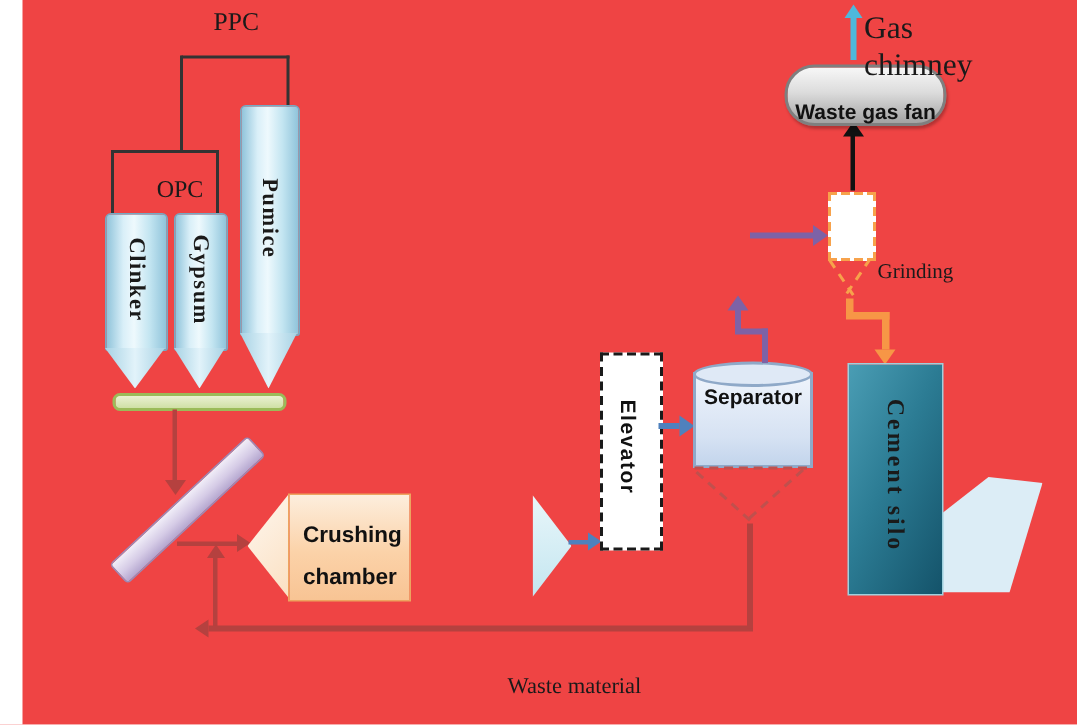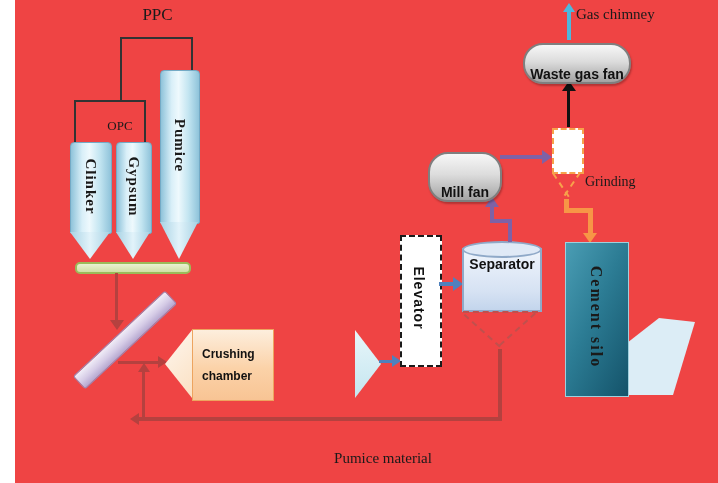--- a/index.html
+++ b/index.html
@@ -42,21 +42,21 @@
 <div class="stage">
 
   <div class="ln" style="left:106px;top:37px;width:72px;height:2px;background:#333;"></div>
   <div class="ln" style="left:105px;top:37px;width:2px;height:64px;background:#333;"></div>
   <div class="ln" style="left:176px;top:37px;width:2px;height:34px;background:#333;"></div>
   <div class="ln" style="left:59px;top:100px;width:72px;height:2px;background:#333;"></div>
   <div class="ln" style="left:59px;top:100px;width:2px;height:42px;background:#333;"></div>
   <div class="ln" style="left:129px;top:100px;width:2px;height:42px;background:#333;"></div>
 
   <div class="abs serif" style="left:120px;top:5px;width:45px;font-size:17px;text-align:center;">PPC</div>
-  <div class="abs serif" style="left:85px;top:118px;width:40px;font-size:13px;text-align:center;">OPC</div>
+  <div class="abs serif" style="left:85px;top:118px;width:40px;font-size:16px;text-align:center;">OPC</div>
 
   <div class="abs silo" style="left:55px;top:142px;width:40px;height:90px;"></div>
   <div class="abs funnel" style="left:55px;top:232px;width:40px;height:27px;"></div>
   <div class="abs vtext serif" style="left:30px;top:178px;width:90px;font-size:15px;font-weight:bold;letter-spacing:1px;">Clinker</div>
 
   <div class="abs silo" style="left:101px;top:142px;width:34px;height:90px;"></div>
   <div class="abs funnel" style="left:101px;top:232px;width:34px;height:27px;"></div>
   <div class="abs vtext serif" style="left:73px;top:178px;width:90px;font-size:15px;font-weight:bold;letter-spacing:1px;">Gypsum</div>
 
   <div class="abs silo" style="left:145px;top:70px;width:38px;height:152px;"></div>
@@ -75,21 +75,21 @@
 
   <div class="arr" style="left:123px;top:363px;border-left:6px solid transparent;border-right:6px solid transparent;border-bottom:9px solid #b5413f;"></div>
   <div class="ln" style="left:127px;top:372px;width:3px;height:47px;background:#b5413f;"></div>
 
   <div class="arr" style="left:115px;top:413px;border-top:6px solid transparent;border-bottom:6px solid transparent;border-right:9px solid #b5413f;"></div>
   <div class="ln" style="left:124px;top:417px;width:363px;height:4px;background:#b5413f;"></div>
   <div class="ln" style="left:483px;top:349px;width:4px;height:70px;background:#b5413f;"></div>
 
   <div class="abs tipL" style="left:150px;top:330px;width:27px;height:68px;"></div>
   <div class="abs crush" style="left:177px;top:329px;width:80px;height:70px;">
-    <div class="sansb" style="padding:13px 4px 0 9px;font-size:12px;line-height:1.85;width:62px;">Crushing chamber</div>
+    <div class="sansb" style="padding:13px 4px 0 9px;font-size:15px;line-height:1.85;width:62px;">Crushing chamber</div>
   </div>
   <div class="abs tipR" style="left:340px;top:330px;width:26px;height:68px;"></div>
 
   <div class="ln" style="left:364px;top:360px;width:13px;height:3px;background:#4f81bd;"></div>
   <div class="arr" style="left:377px;top:355px;border-top:6px solid transparent;border-bottom:6px solid transparent;border-left:9px solid #4f81bd;"></div>
 
   <div class="abs elev" style="left:385px;top:235px;width:38px;height:128px;"></div>
   <div class="abs vtext sansb" style="left:344px;top:290px;width:120px;font-size:14px;letter-spacing:1px;">Elevator</div>
 
   <div class="ln" style="left:424px;top:282px;width:14px;height:4px;background:#4f81bd;"></div>
@@ -101,47 +101,44 @@
 
   <div class="ln" style="left:448px;top:311px;width:75px;height:0;border-top:2px dashed #c0504d;"></div>
   <div class="ln" style="left:450px;top:314px;width:48px;height:0;border-top:2px dashed #c0504d;transform-origin:0 0;transform:rotate(42deg);"></div>
   <div class="ln" style="left:521px;top:314px;width:48px;height:0;border-top:2px dashed #c0504d;transform-origin:0 0;transform:rotate(138deg);"></div>
 
   <div class="ln" style="left:493px;top:219px;width:4px;height:23px;background:#7e62a6;"></div>
   <div class="ln" style="left:475px;top:219px;width:22px;height:4px;background:#7e62a6;"></div>
   <div class="ln" style="left:475px;top:206px;width:4px;height:15px;background:#7e62a6;"></div>
   <div class="arr" style="left:470px;top:197px;border-left:7px solid transparent;border-right:7px solid transparent;border-bottom:10px solid #7e62a6;"></div>
 
-  <div class="abs fan" style="left:413px;top:152px;width:70px;height:46px;">
-    <span class="sansb" style="font-size:14px;">Mill fan</span>
-  </div>
 
   <div class="ln" style="left:485px;top:155px;width:42px;height:4px;background:#7e62a6;"></div>
   <div class="arr" style="left:527px;top:150px;border-top:7px solid transparent;border-bottom:7px solid transparent;border-left:10px solid #7e62a6;"></div>
 
   <div class="abs sep" style="left:537px;top:128px;width:28px;height:42px;"></div>
   <div class="ln" style="left:539px;top:173px;width:28px;height:0;border-top:2px dashed #f7a24b;transform-origin:0 0;transform:rotate(56deg);"></div>
   <div class="ln" style="left:566px;top:173px;width:28px;height:0;border-top:2px dashed #f7a24b;transform-origin:0 0;transform:rotate(124deg);"></div>
   <div class="abs serif" style="left:570px;top:174px;width:60px;font-size:14px;">Grinding</div>
 
   <div class="ln" style="left:552px;top:90px;width:3px;height:37px;background:#111;"></div>
   <div class="arr" style="left:547px;top:81px;border-left:7px solid transparent;border-right:7px solid transparent;border-bottom:10px solid #111;"></div>
 
   <div class="abs fan" style="left:508px;top:43px;width:104px;height:37px;">
     <span class="sansb" style="font-size:14px;">Waste gas fan</span>
   </div>
 
   <div class="ln" style="left:552px;top:12px;width:4px;height:28px;background:#4fb8dc;"></div>
   <div class="arr" style="left:548px;top:3px;border-left:6px solid transparent;border-right:6px solid transparent;border-bottom:9px solid #4fb8dc;"></div>
-  <div class="abs serif" style="left:561px;top:6px;width:90px;font-size:15px;">Gas chimney</div>
+  <div class="abs serif" style="left:561px;top:6px;width:90px;font-size:21px;">Gas chimney</div>
 
   <div class="ln" style="left:549px;top:199px;width:5px;height:13px;background:#f79646;"></div>
   <div class="ln" style="left:549px;top:208px;width:29px;height:5px;background:#f79646;"></div>
   <div class="ln" style="left:573px;top:208px;width:5px;height:25px;background:#f79646;"></div>
   <div class="arr" style="left:568px;top:233px;border-left:7px solid transparent;border-right:7px solid transparent;border-top:10px solid #f79646;"></div>
 
   <div class="abs shadowshape" style="left:610px;top:316px;width:78px;height:80px;"></div>
   <div class="abs csilo" style="left:550px;top:242px;width:62px;height:153px;"></div>
   <div class="abs vtext serif" style="left:506px;top:308px;width:150px;font-size:16px;font-weight:bold;letter-spacing:2px;">Cement silo</div>
 
-  <div class="abs serif" style="left:308px;top:450px;width:120px;font-size:15px;text-align:center;">Pumice material</div>
+  <div class="abs serif" style="left:308px;top:450px;width:120px;font-size:15px;text-align:center;">Waste material</div>
 
 </div>
 
 </body></html>

